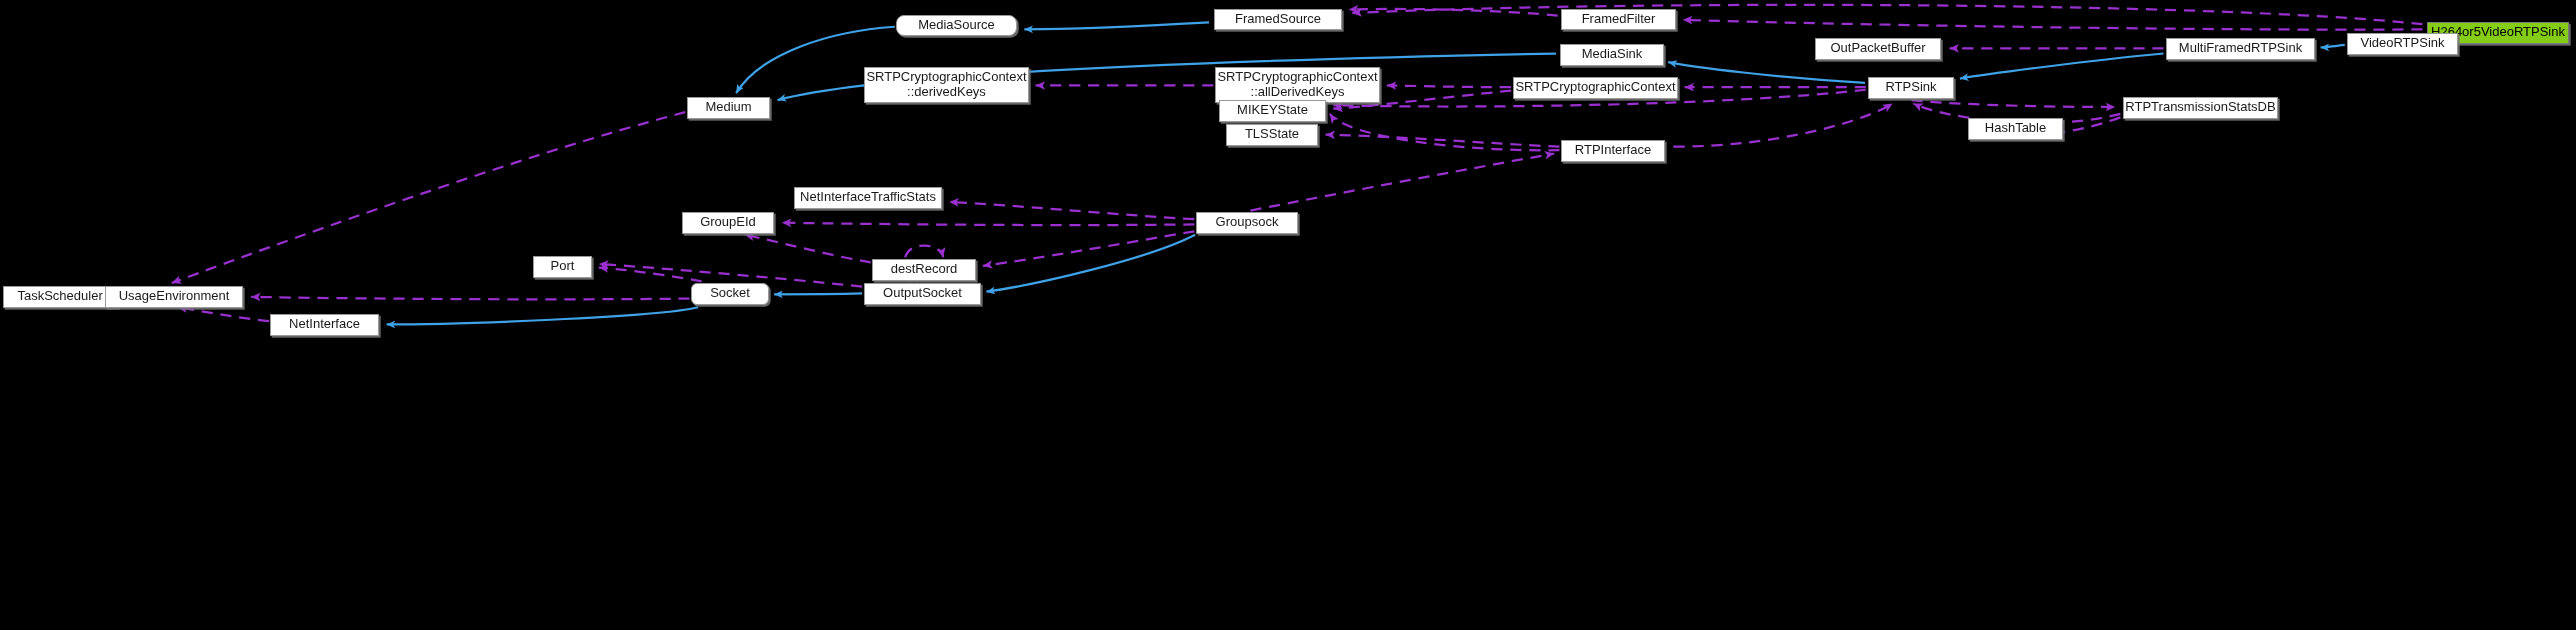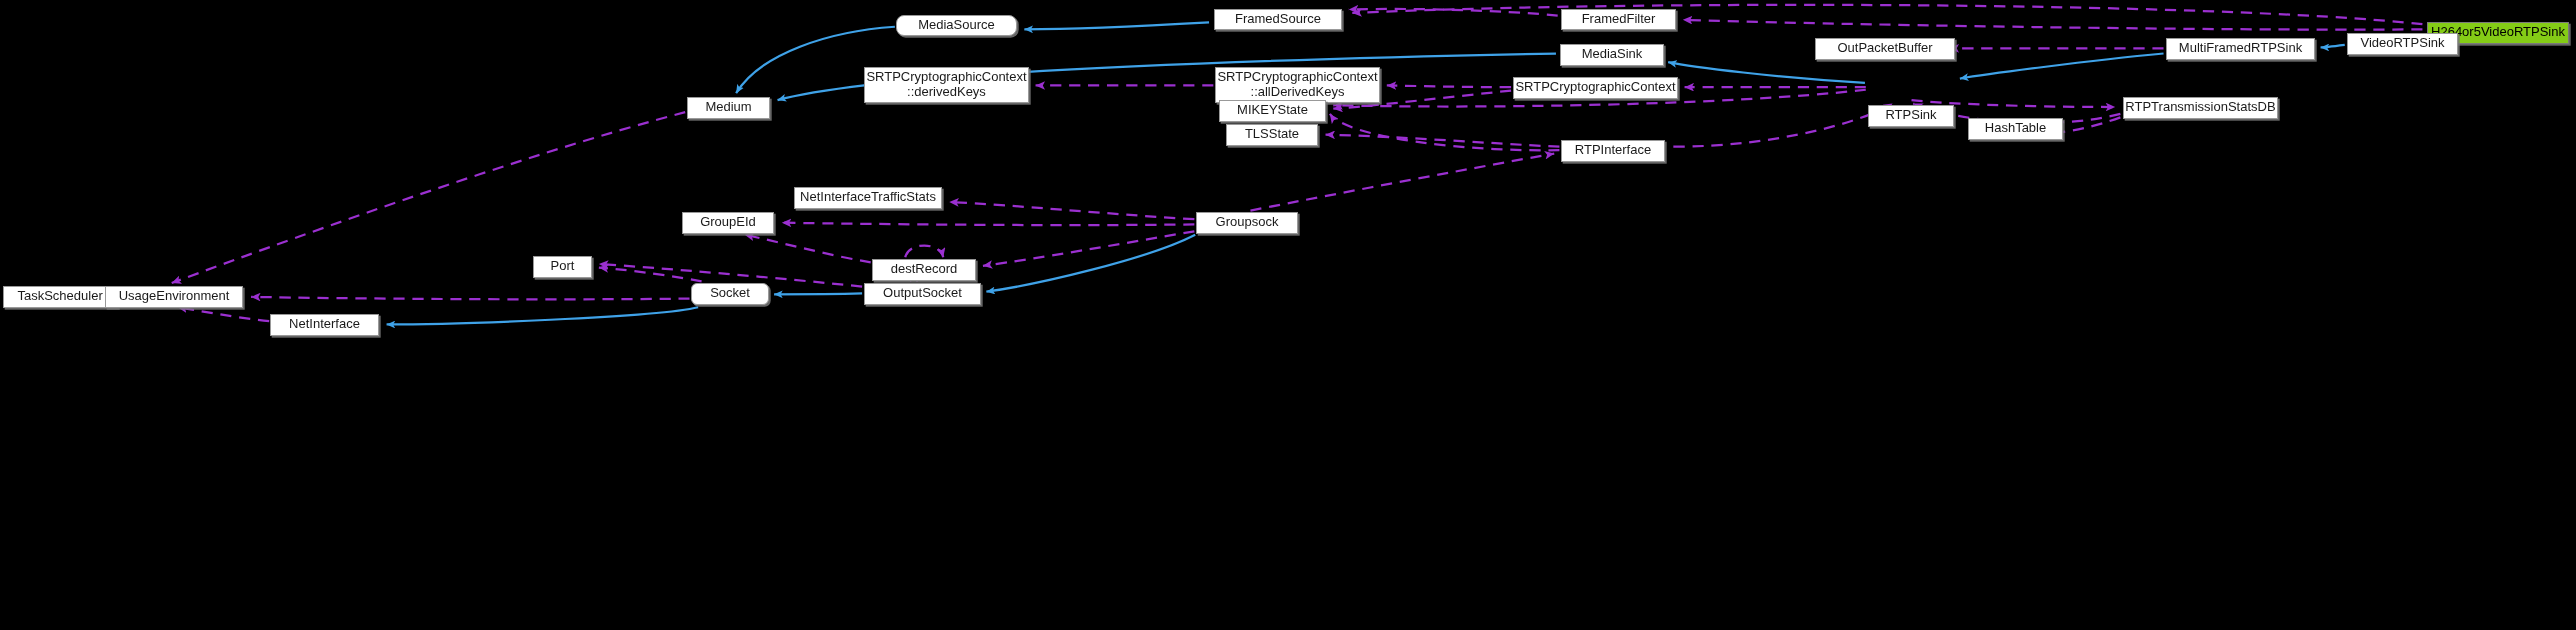--- a/index.html
+++ b/index.html
@@ -94,31 +94,31 @@
       <path d="M120,343 C100,343 170,343 144,343"></path>
       <path d="M793,130 C600,180 300,290 198,328"></path>
     </g>
   </svg>
 
   <div id="node-host">
       <div class="node" style="left: 896px; top: 14.7px; width: 121px; height: 21.6px; border-radius: 8px;"><span class="lbl">MediaSource</span></div>
       <div class="node" style="left: 1214px; top: 8.6px; width: 128px; height: 21.6px;"><span class="lbl">FramedSource</span></div>
       <div class="node" style="left: 1561px; top: 8.6px; width: 115px; height: 21.6px;"><span class="lbl">FramedFilter</span></div>
       <div class="node current" style="left: 2427px; top: 21.6px; width: 142px; height: 22.5px;"><span class="lbl">H264or5VideoRTPSink</span></div>
-      <div class="node" style="left: 1815px; top: 38px; width: 140px; height: 21.6px;"><span class="lbl">OutPacketBuffer</span></div>
+      <div class="node" style="left: 1815px; top: 38px; width: 126px; height: 21.6px;"><span class="lbl">OutPacketBuffer</span></div>
       <div class="node" style="left: 2166px; top: 38px; width: 149px; height: 21.6px;"><span class="lbl">MultiFramedRTPSink</span></div>
       <div class="node" style="left: 2347px; top: 33px; width: 111px; height: 21.6px;"><span class="lbl">VideoRTPSink</span></div>
       <div class="node" style="left: 1560px; top: 44px; width: 104px; height: 21.6px;"><span class="lbl">MediaSink</span></div>
       <div class="node" style="left: 687px; top: 97px; width: 83px; height: 21.6px;"><span class="lbl">Medium</span></div>
       <div class="node" style="left: 864px; top: 67px; width: 165px; height: 36px;"><span class="lbl">SRTPCryptographicContext
 ::derivedKeys</span></div>
       <div class="node" style="left: 1215px; top: 67px; width: 165px; height: 36px;"><span class="lbl">SRTPCryptographicContext
 ::allDerivedKeys</span></div>
       <div class="node" style="left: 1513px; top: 77px; width: 165px; height: 21.6px;"><span class="lbl">SRTPCryptographicContext</span></div>
-      <div class="node" style="left: 1868px; top: 77px; width: 86px; height: 21.6px; margin-top: 28px;"><span class="lbl">RTPSink</span></div>
+      <div class="node" style="left: 1868px; top: 77px; width: 86px; height: 21.6px;"><span class="lbl">RTPSink</span></div>
       <div class="node" style="left: 2123px; top: 97px; width: 155px; height: 21.6px;"><span class="lbl">RTPTransmissionStatsDB</span></div>
       <div class="node" style="left: 1219px; top: 100px; width: 107px; height: 21.6px;"><span class="lbl">MIKEYState</span></div>
       <div class="node" style="left: 1968px; top: 118px; width: 95px; height: 21.6px;"><span class="lbl">HashTable</span></div>
       <div class="node" style="left: 1226px; top: 124px; width: 92px; height: 21.6px;"><span class="lbl">TLSState</span></div>
       <div class="node" style="left: 1561px; top: 140px; width: 104px; height: 21.6px; text-align: center;"><span class="lbl">RTPInterface</span></div>
       <div class="node" style="left: 794px; top: 187px; width: 148px; height: 21.6px;"><span class="lbl">NetInterfaceTrafficStats</span></div>
       <div class="node" style="left: 1196px; top: 212px; width: 102px; height: 21.6px;"><span class="lbl">Groupsock</span></div>
       <div class="node" style="left: 682px; top: 212px; width: 92px; height: 21.6px;"><span class="lbl">GroupEId</span></div>
       <div class="node" style="left: 533px; top: 256px; width: 59px; height: 21.6px;"><span class="lbl">Port</span></div>
       <div class="node" style="left: 872px; top: 259px; width: 104px; height: 21.6px;"><span class="lbl">destRecord</span></div>

